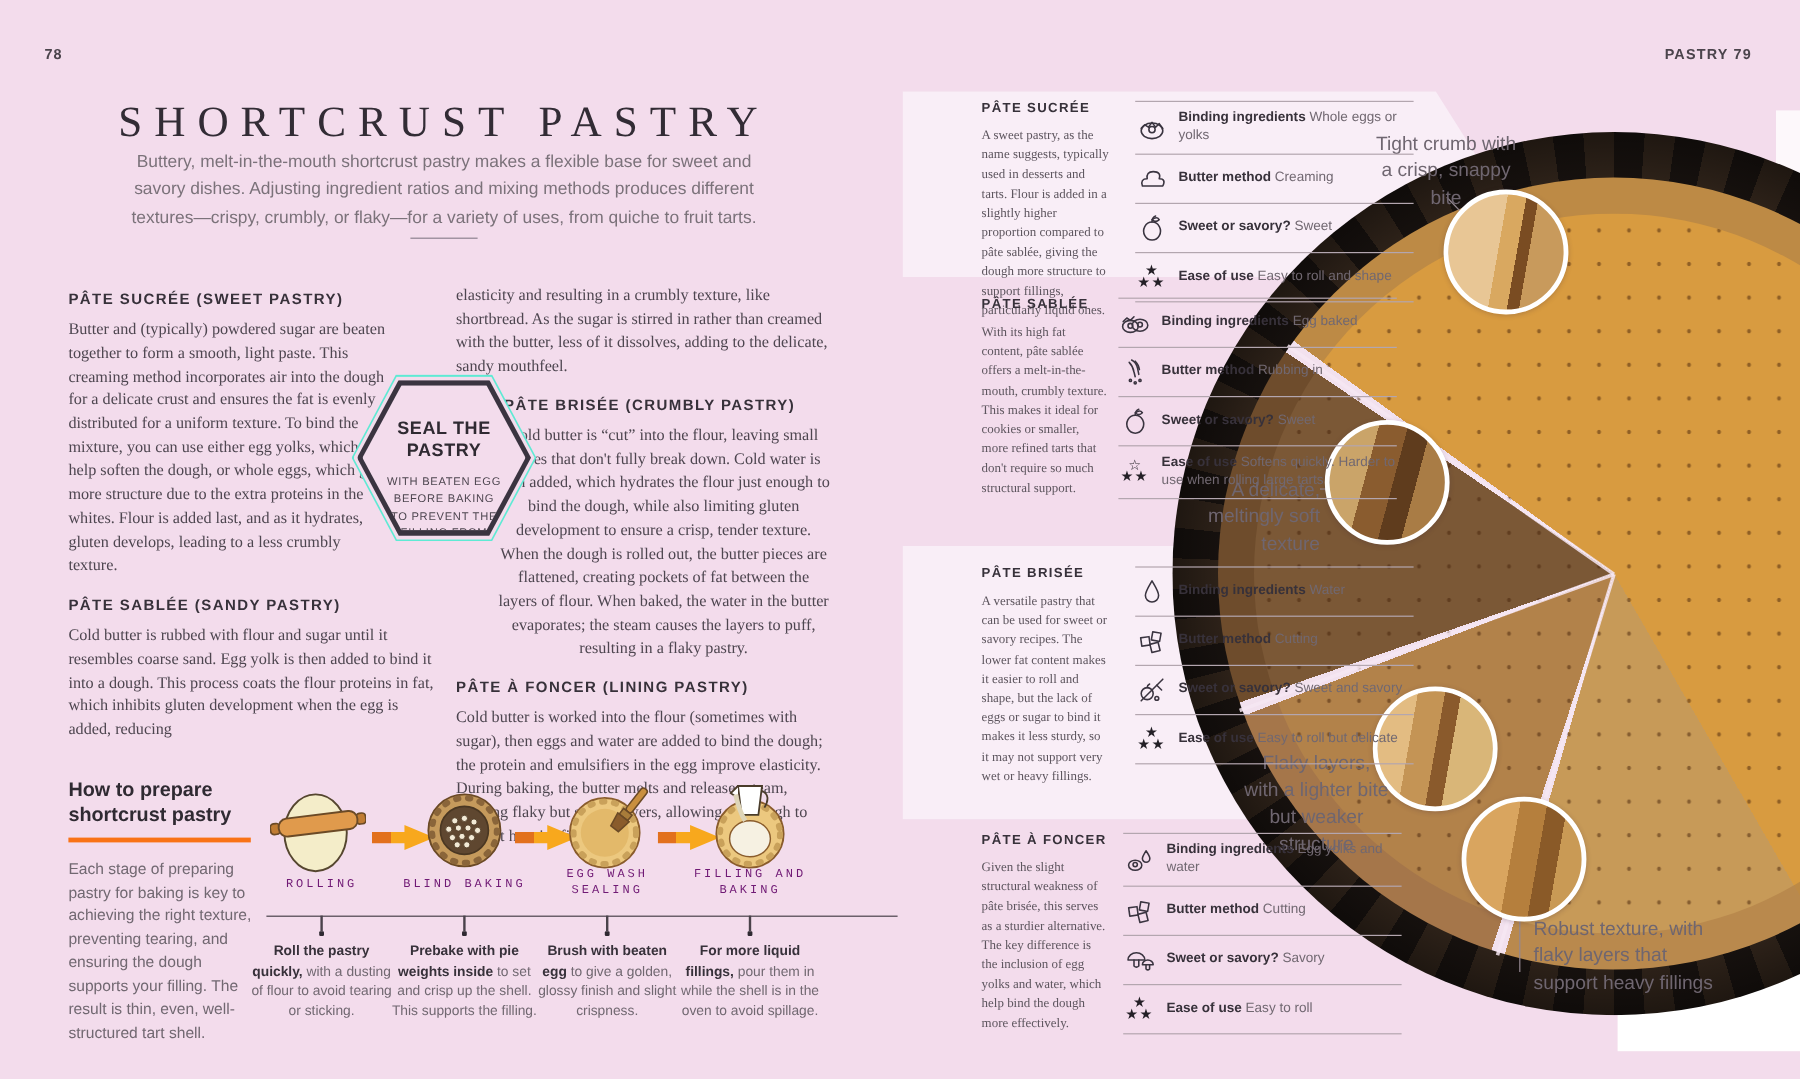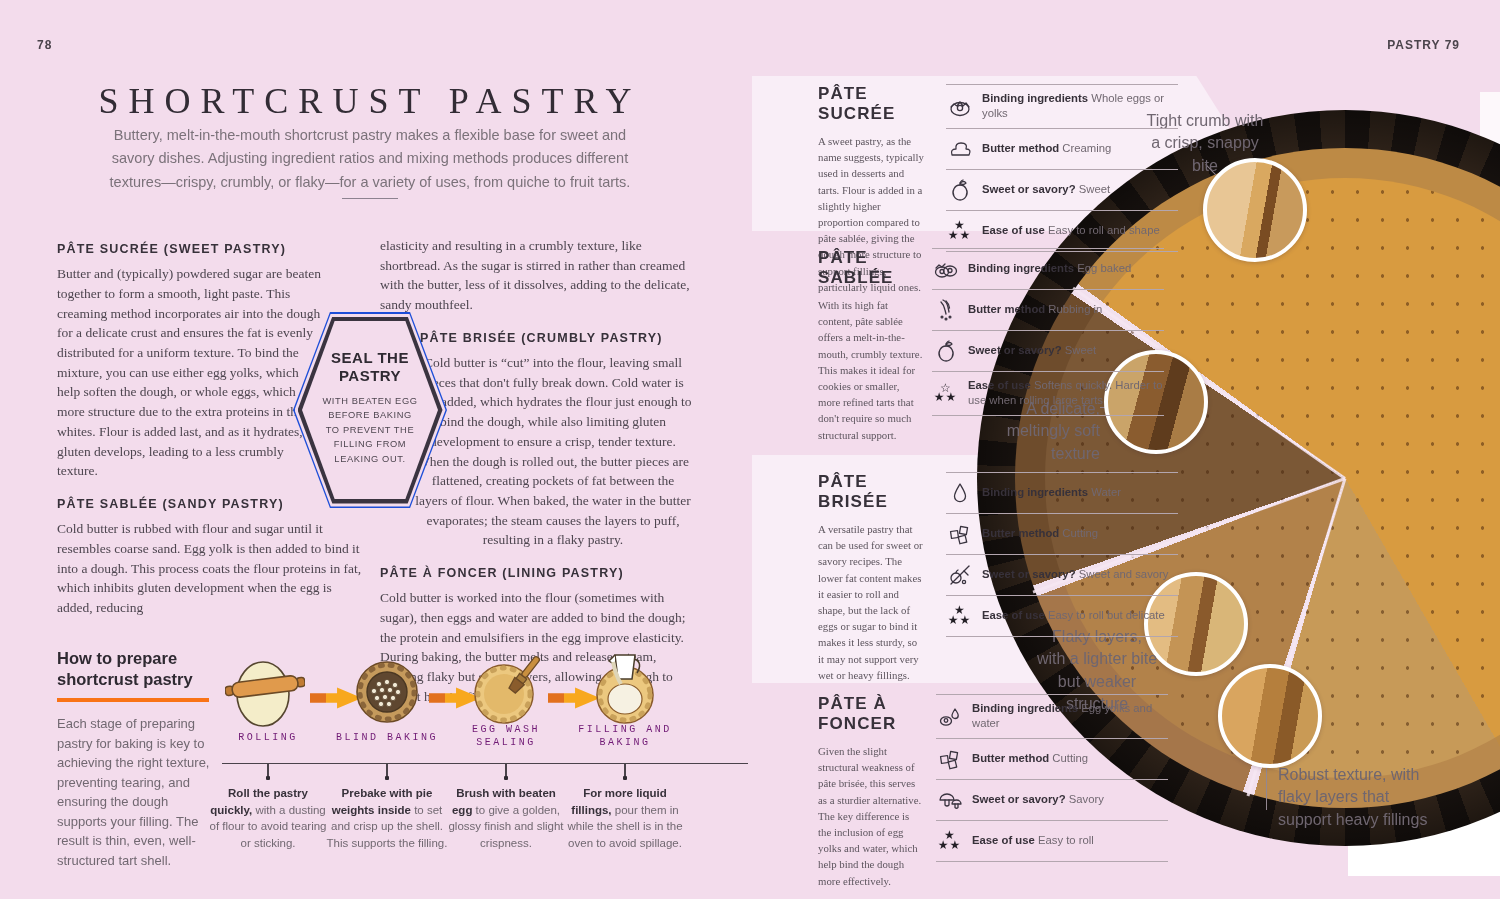--- a/index.html
+++ b/index.html
@@ -30,21 +30,21 @@
               text-align:center;line-height:1.25}
   .timeline{border-top:1.5px solid #4a434b}
   .tick{width:1.5px;background:#4a434b;height:13px}
   .tickdot{width:4px;height:4px;background:#2f2a32;border-radius:1px}
   .step-desc{font-size:11.5px;line-height:1.45;color:#716871;text-align:center;width:122px}
   .step-desc b{color:#37313a}
   .arrow{width:52px;height:26px;background:linear-gradient(90deg,#e2711d 0 30%,#f8a81d 30%);
          clip-path:polygon(0 32%,52% 32%,52% 10%,100% 50%,52% 90%,52% 68%,0 68%)}
   
   .wedge{background:#f9eef7}
-  .panel-title{font-weight:bold;font-size:17px;letter-spacing:1.1px;color:#37313a}
+  .panel-title{font-weight:bold;font-size:11px;letter-spacing:1.1px;color:#37313a}
   .panel-desc{font-family:"Liberation Serif",serif;font-size:10.8px;line-height:1.5;color:#5d555e;width:106px;margin-top:9px}
   .rows{width:232px}
   .row{display:flex;align-items:center;gap:9px;border-top:1px solid #b3a6af;padding:6px 0;min-height:28px}
   .rows .row:last-child{border-bottom:1px solid #b3a6af}
   .row-text{font-size:11.3px;line-height:1.35;color:#716871}
   .row-text b{color:#37313a}
   .picon{width:27px;min-width:27px;height:27px;display:flex;align-items:center;justify-content:center}
   .picon svg{stroke:#3a3440;fill:none;stroke-width:1.3;stroke-linecap:round;stroke-linejoin:round}
   .stars{width:27px;min-width:27px;text-align:center;line-height:.8;color:#231f26}
   .stars .t{font-size:12px;display:block}
@@ -74,21 +74,21 @@
 </div>
 
 <div class="abs col" style="left:380px;top:236px;width:312px">
   <p>elasticity and resulting in a crumbly texture, like shortbread. As the sugar is stirred in rather than creamed with the butter, less of it dissolves, adding to the delicate, sandy mouthfeel.</p>
   <div class="subhead" style="text-align:left;padding-left:40px">PÂTE BRISÉE (CRUMBLY PASTRY)</div>
   <p style="text-align:center;padding-left:34px">Cold butter is “cut” into the flour, leaving small pieces that don't fully break down. Cold water is then added, which hydrates the flour just enough to bind the dough, while also limiting gluten development to ensure a crisp, tender texture. When the dough is rolled out, the butter pieces are flattened, creating pockets of fat between the layers of flour. When baked, the water in the butter evaporates; the steam causes the layers to puff, resulting in a flaky pastry.</p>
   <div class="subhead">PÂTE À FONCER (LINING PASTRY)</div>
   <p>Cold butter is worked into the flour (sometimes with sugar), then eggs and water are added to bind the dough; the protein and emulsifiers in the egg improve elasticity. During baking, the butter melts and releases steam, creating flaky but strong layers, allowing the dough to support heavier fillings.</p>
 </div>
 
-<div class="abs hex" style="left:293px;top:312px;width:154px;height:196px;background:#1d4ed8">
+<div class="abs hex" style="left:293px;top:312px;width:154px;height:139px;background:#5eead4">
   <div class="abs hex" style="inset:1.5px;background:#f3dcec">
     <div class="abs hex" style="inset:3px;background:#3a3440">
       <div class="abs hex hex-txt" style="inset:4.5px;background:#f3dcec">
         <div class="hex-title" style="width:90px;margin:0 auto">SEAL THE PASTRY</div>
         <div class="hex-body" style="width:100px;margin:9px auto 0">WITH BEATEN EGG BEFORE BAKING TO PREVENT THE FILLING FROM LEAKING OUT.</div>
       </div>
     </div>
   </div>
 </div>
 

